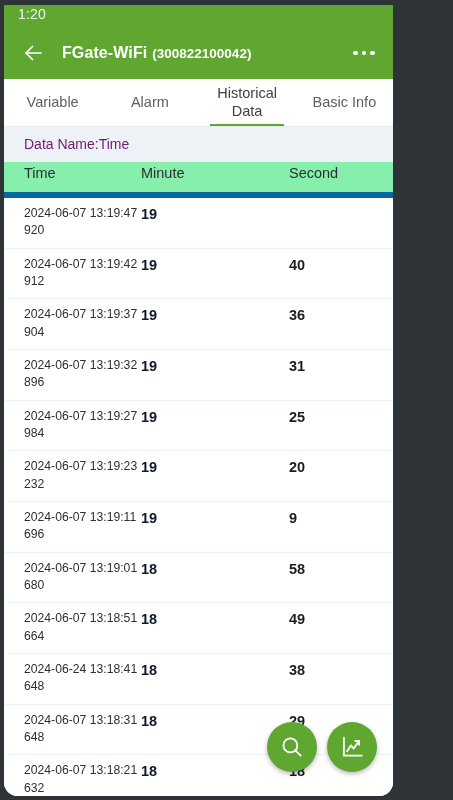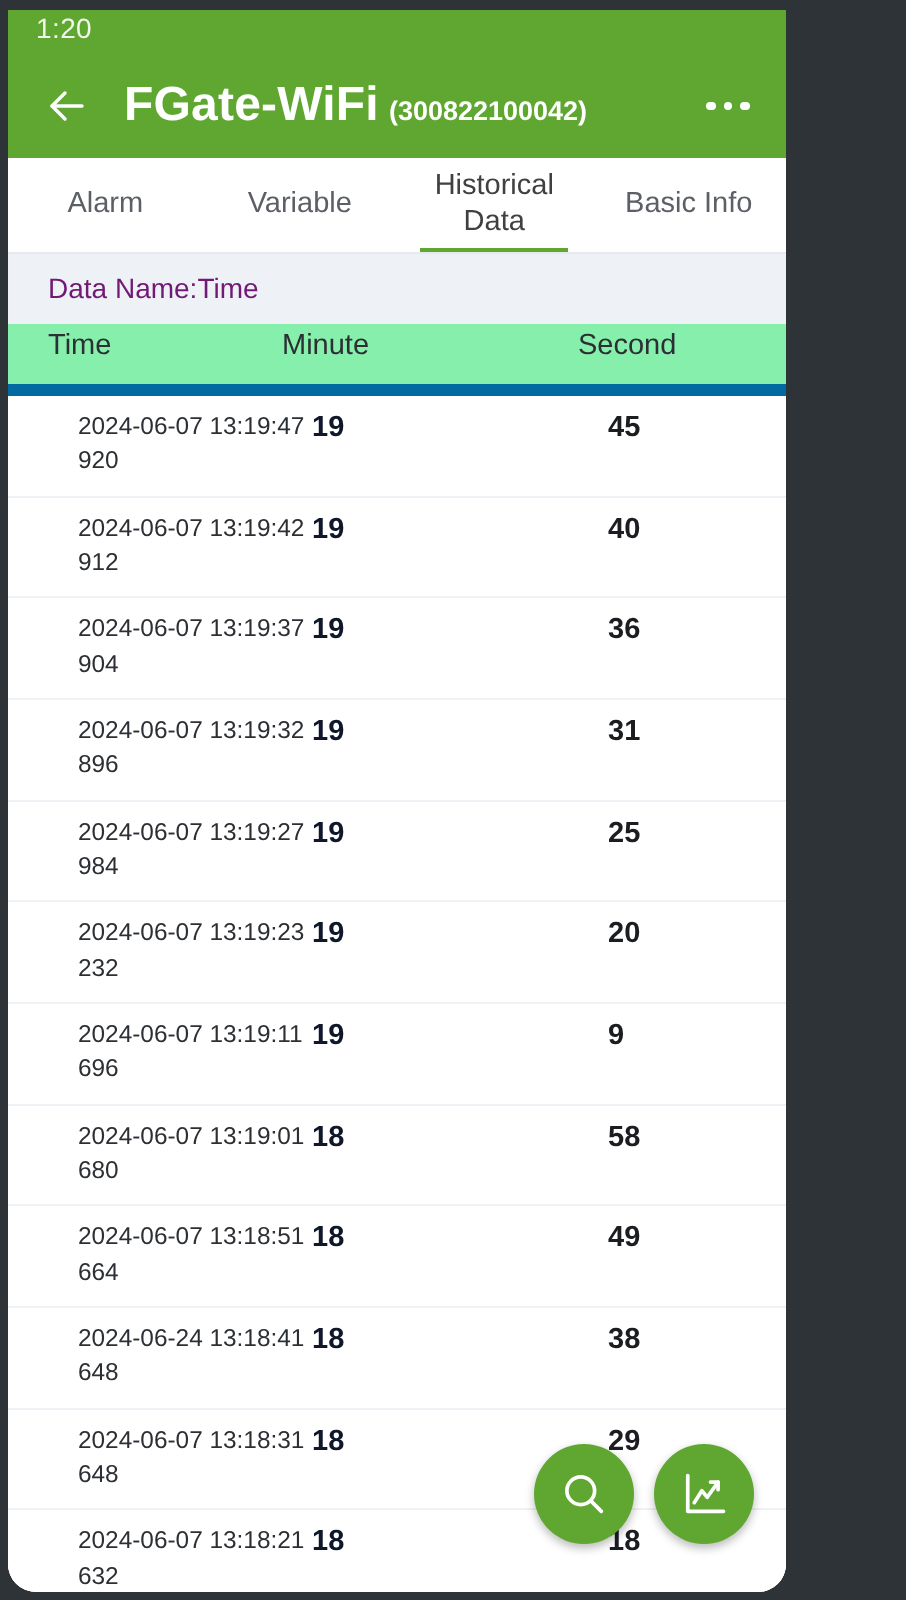--- a/index.html
+++ b/index.html
@@ -63,21 +63,21 @@
     cursor:pointer;
   }
   .title-wrap {
     margin-left:14px;
     display:flex;
     align-items:baseline;
     white-space:nowrap;
     overflow:hidden;
   }
   .title-main {
-    font-size:24px;
+    font-size:16px;
     font-weight:bold;
     color:#ffffff;
     letter-spacing:.1px;
   }
   .title-sn {
     font-size:13.5px;
     font-weight:bold;
     color:#ffffff;
     margin-left:5px;
   }
@@ -165,21 +165,20 @@
     padding:7px 0 8px 0;
     min-height:48px;
   }
   .cell-time {
     width:137px;
     padding-left:20px;
     font-size:12.2px;
     color:#2c2f33;
     line-height:1.42;
     white-space:pre-line;
-    margin-left:15px;
   }
   .cell-min {
     width:148px;
     font-size:14.5px;
     font-weight:bold;
     color:#0f172a;
     padding-top:1px;
   }
   .cell-sec {
     flex:1;
@@ -231,24 +230,24 @@
       </div>
       <div class="menu-icon">
         <i></i>
         <i></i>
         <i></i>
       </div>
     </div>
 
     <div class="tabs">
       <div class="tab">
+        <span>Variable</span>
+      </div>
+      <div class="tab">
         <span>Alarm</span>
-      </div>
-      <div class="tab">
-        <span>Variable</span>
       </div>
       <div class="tab active">
         <span>Historical Data</span>
       </div>
       <div class="tab">
         <span>Basic Info</span>
       </div>
     </div>
 
     <div class="dataname">Data Name:Time</div>
@@ -257,21 +256,20 @@
       <div class="th col-time">Time</div>
       <div class="th col-min">Minute</div>
       <div class="th col-sec">Second</div>
     </div>
 
     <div class="tbody" id="table-body">
         <div class="row">
           <div class="cell-time">2024-06-07 13:19:47
 920</div>
           <div class="cell-min">19</div>
-          <div class="cell-sec">45</div>
         </div>
         <div class="row">
           <div class="cell-time">2024-06-07 13:19:42
 912</div>
           <div class="cell-min">19</div>
           <div class="cell-sec">40</div>
         </div>
         <div class="row">
           <div class="cell-time">2024-06-07 13:19:37
 904</div>

